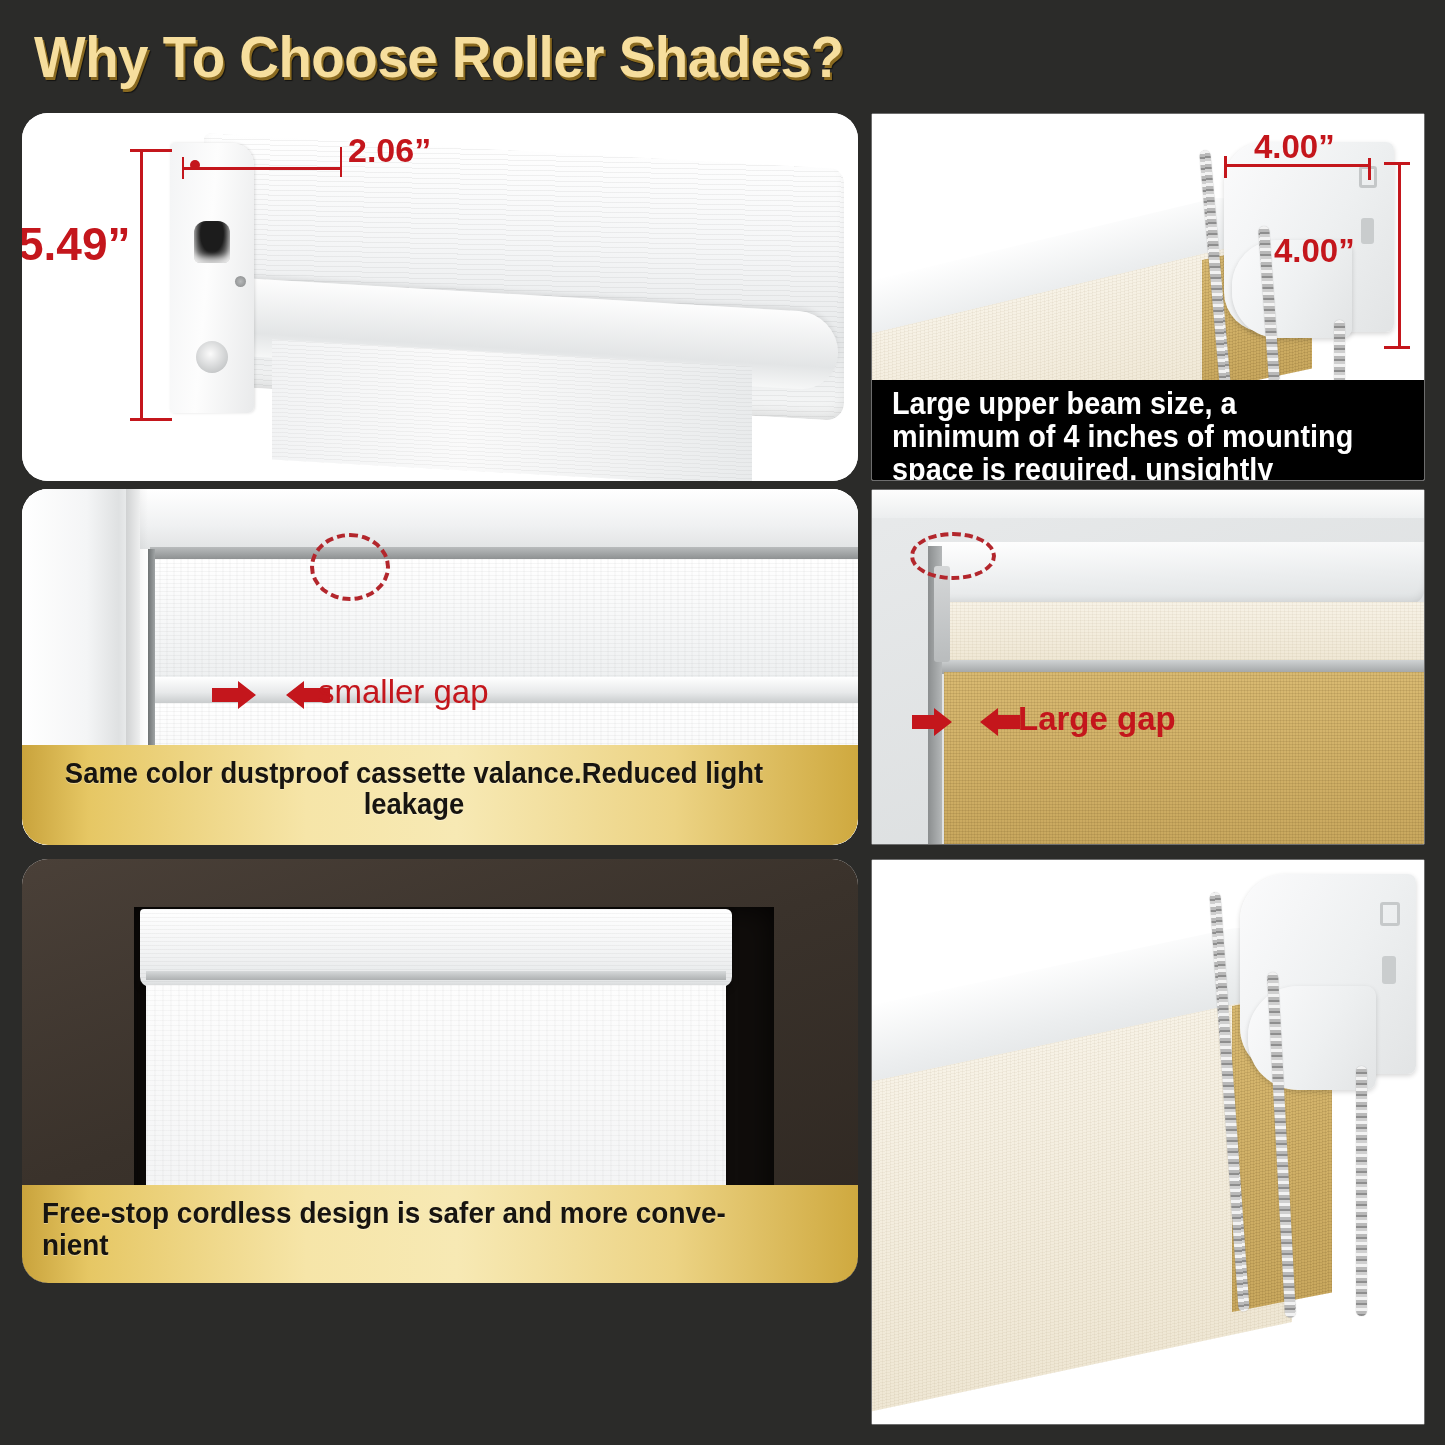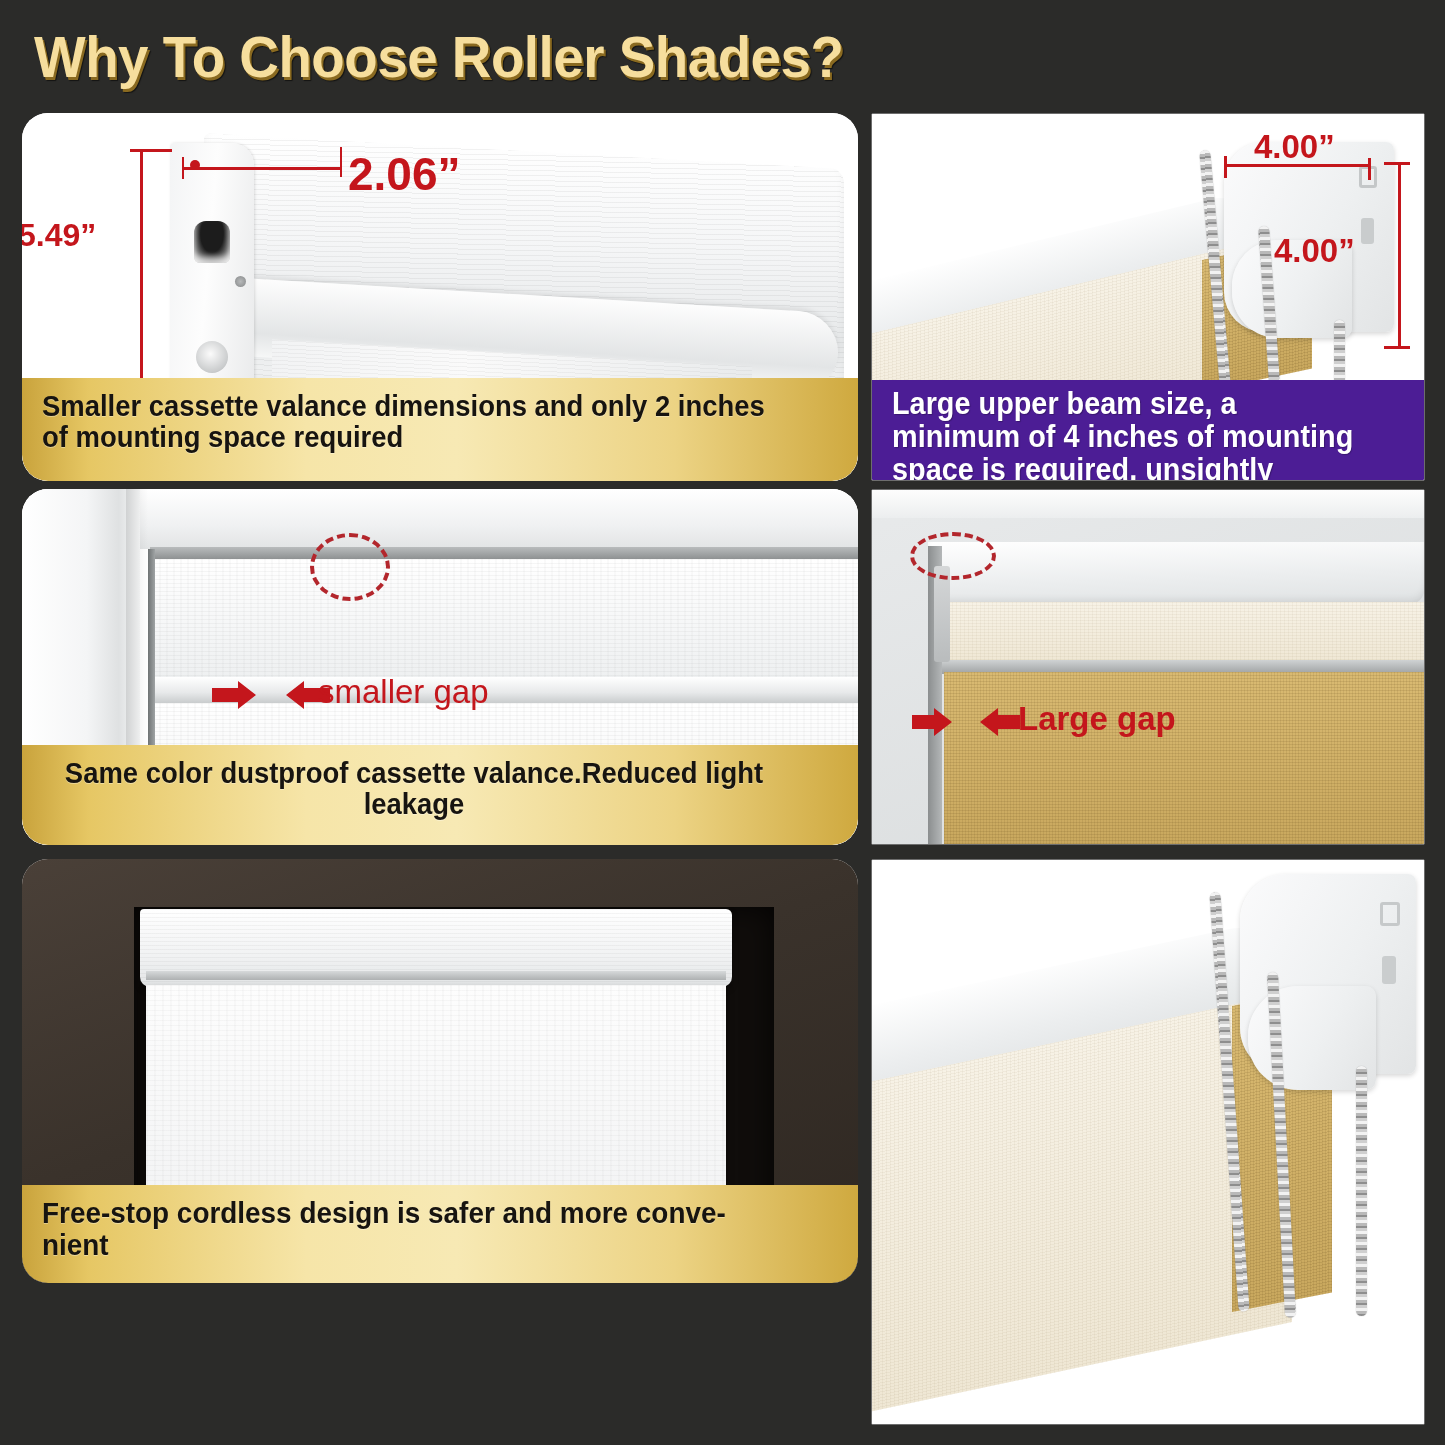--- a/index.html
+++ b/index.html
@@ -38,21 +38,21 @@
   .cap span {
     font-weight:bold; line-height:1.06;
     transform:scaleX(0.93); transform-origin:left top;
     display:block; width:107%;
   }
   .cap.gold {
     background:linear-gradient(90deg,#c9a33c 0%,#e6c764 8%,#f6e5a8 34%,#f7e9b4 52%,#ecd384 78%,#cfa93f 100%);
     border-bottom-left-radius:26px; border-bottom-right-radius:26px;
   }
   .cap.gold span { color:#171410; text-shadow:0 1px 0 rgba(255,255,255,.35); }
-  .cap.grey { background:#4c1d95; }
+  .cap.grey { background:#000000; }
   .cap.grey span { color:#fff; text-shadow:1px 1px 1px rgba(0,0,0,.25); }
 
   
   #p1 { left:22px;  top:113px;  width:836px; height:368px; }
   #p2 { left:871px; top:113px;  width:554px; height:368px; }
   #p3 { left:22px;  top:489px;  width:836px; height:356px;text-align:center; }
   #p4 { left:871px; top:489px;  width:554px; height:356px; }
   #p5 { left:22px;  top:859px;  width:836px; height:424px; }
   #p6 { left:871px; top:859px;  width:554px; height:566px; }
 
@@ -242,29 +242,26 @@
     <div class="tail"></div>
     <div class="cap-end"></div>
     <div class="slot1"></div>
     <div class="slot2"></div>
     <div class="screw"></div>
     <div class="reddot"></div>
 
     <div class="rline" style="left:160px; top:44px; width:2px; height:22px;"></div>
     <div class="rline" style="left:160px; top:54px; width:160px; height:3px;"></div>
     <div class="rline" style="left:318px; top:34px; width:2px; height:30px;"></div>
-    <div class="dim" style="left:326px; top:34px; font-size:46px;">2.06”</div>
+    <div class="dim" style="left:326px; top:18px; font-size:34px;">2.06”</div>
 
     <div class="rline" style="left:118px; top:36px; width:3px; height:272px;"></div>
     <div class="rline" style="left:108px; top:36px; width:42px; height:3px;"></div>
     <div class="rline" style="left:108px; top:305px; width:42px; height:3px;"></div>
-    <div class="dim" style="left:-4px; top:104px; font-size:32px;">5.49”</div>
-  </div>
-  <div class="cap gold">
-    <span>Smaller cassette valance dimensions and only 2 inches of mounting space required</span>
+    <div class="dim" style="left:-4px; top:104px; font-size:46px;">5.49”</div>
   </div>
 </div>
 
 <div class="panel right" id="p2">
   <div class="photo" id="a2">
     <div class="bg-white"></div>
 
     <div class="roll-tube tex-white" style="left:-40px; top:74px; width:430px; height:86px;
          transform:rotate(-13.5deg); transform-origin:right center;"></div>
     <div class="tex-cream" style="position:absolute; left:0px; top:128px; width:380px; height:160px;

